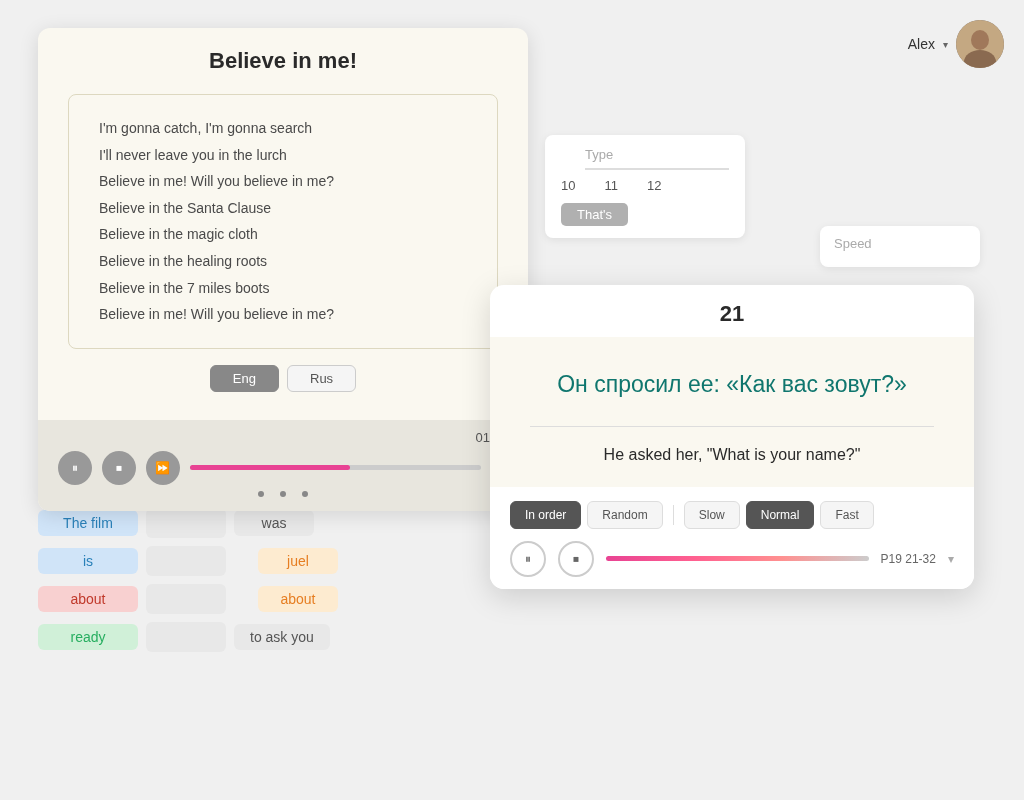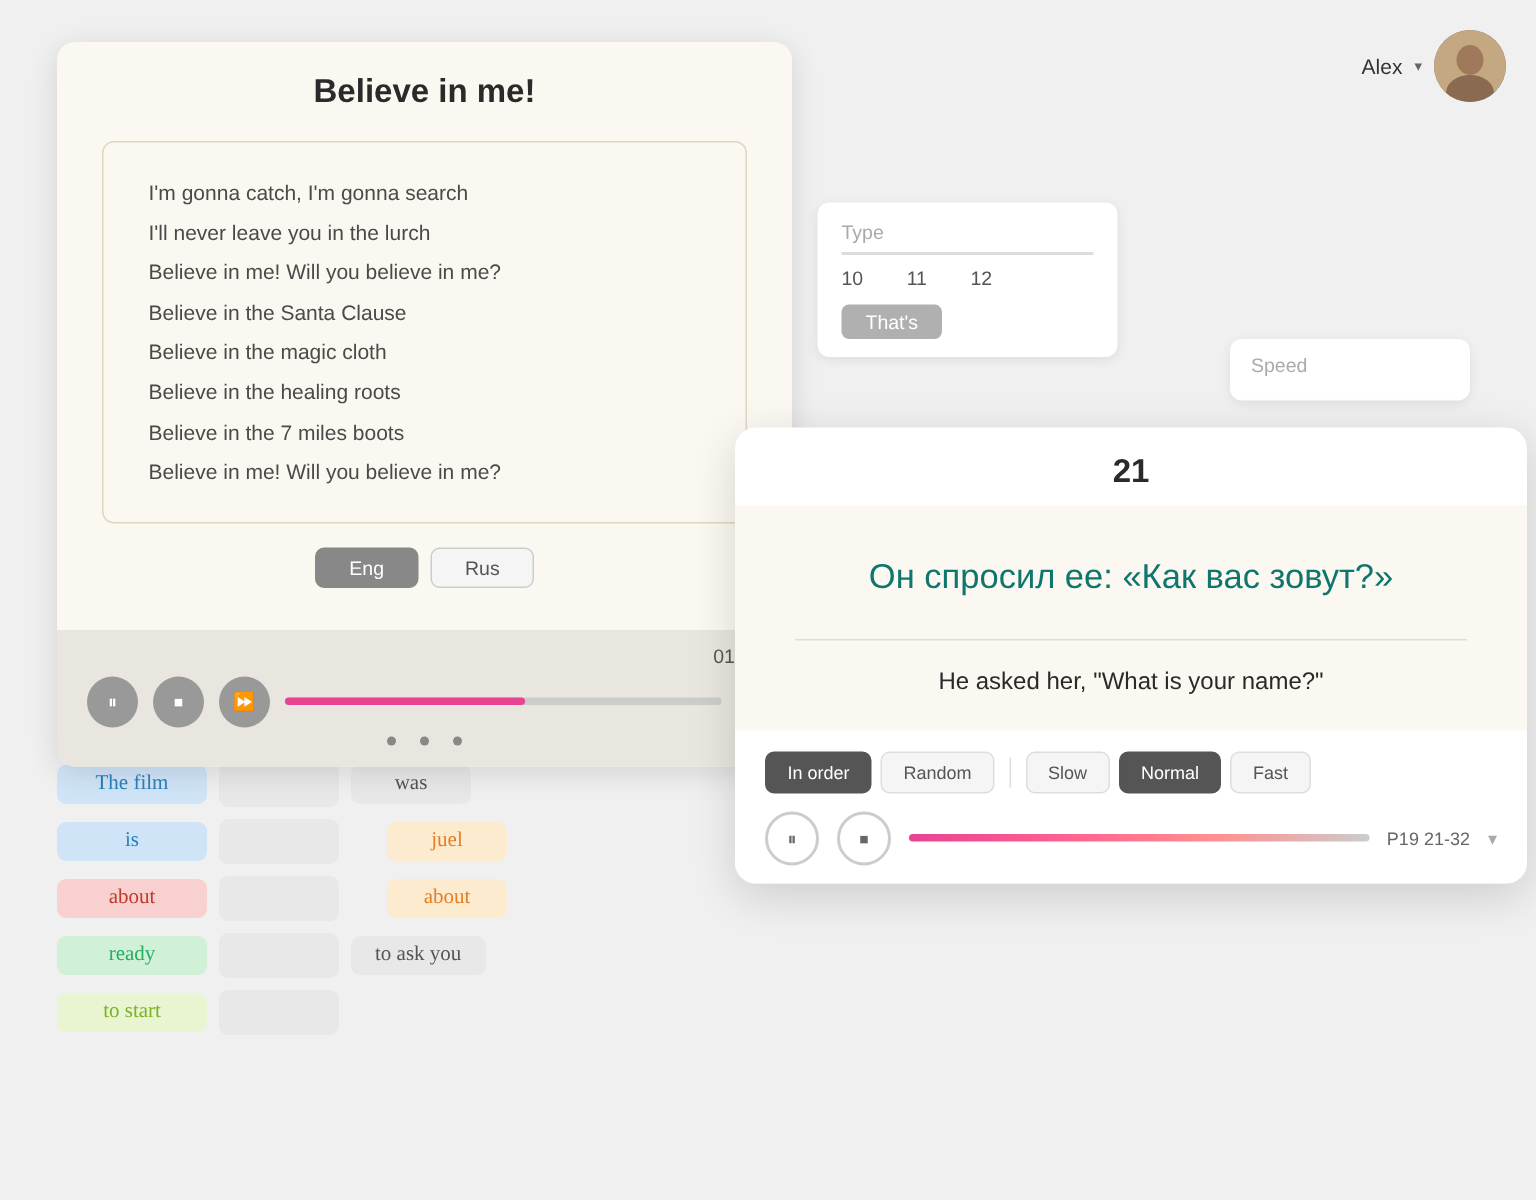--- a/index.html
+++ b/index.html
@@ -168,20 +168,21 @@
       padding: 12px 16px;
       box-shadow: 0 2px 8px rgba(0,0,0,0.08);
       z-index: 6;
     }
     .type-label {
       font-size: 13px;
       color: #aaa;
       border-bottom: 2px solid #ddd;
       padding-bottom: 6px;
       margin-bottom: 8px;
+      margin-left: 24px;
     }
     .type-numbers {
       display: flex;
       gap: 29px;
       font-size: 13px;
       color: #555;
       margin-bottom: 10px;
     }
     .thats-btn {
       background: #b0b0b0;
@@ -198,21 +199,20 @@
       top: 470px;
       left: 38px;
       width: 490px;
       z-index: 8;
     }
     .word-row {
       display: flex;
       align-items: center;
       gap: 8px;
       margin-bottom: 8px;
-      font-family: Liberation Serif, serif;
     }
     .word-chip {
       padding: 5px 16px;
       border-radius: 6px;
       font-size: 14px;
       min-width: 100px;
       text-align: center;
     }
     .word-chip.red { background: #f8d0d0; color: #c0392b; }
     .word-chip.blue { background: #d0e4f8; color: #2980b9; }
@@ -234,21 +234,21 @@
       min-width: 80px;
       text-align: center;
     }
     .answer-chip.colored { background: #fdebd0; color: #e67e22; margin-left: 24px; }
 
     
     .flashcard-panel {
       position: absolute;
       top: 285px;
       left: 490px;
-      width: 528px;
+      width: 484px;
       background: #fff;
       border-radius: 14px;
       box-shadow: 0 8px 30px rgba(0,0,0,0.15);
       z-index: 20;
       overflow: hidden;
     }
     .flashcard-number {
       text-align: center;
       font-size: 22px;
       font-weight: 700;
@@ -456,24 +456,20 @@
     </div>
     <div class="word-row">
       <div class="word-chip red">about</div>
       <div class="blank-chip"></div>
       <div class="answer-chip colored">about</div>
     </div>
     <div class="word-row">
       <div class="word-chip green">ready</div>
       <div class="blank-chip"></div>
       <div class="answer-chip ">to ask you</div>
-    </div>
-    <div class="word-row">
-      <div class="word-chip yellow-green">to start</div>
-      <div class="blank-chip"></div>
     </div>
   </div>
 
 <div class="flashcard-panel">
   <div class="flashcard-number">21</div>
   <div class="flashcard-content">
     <div class="flashcard-russian">Он спросил ее: «Как вас зовут?»</div>
     <hr class="flashcard-divider">
     <div class="flashcard-english">He asked her, "What is your name?"</div>
   </div>

